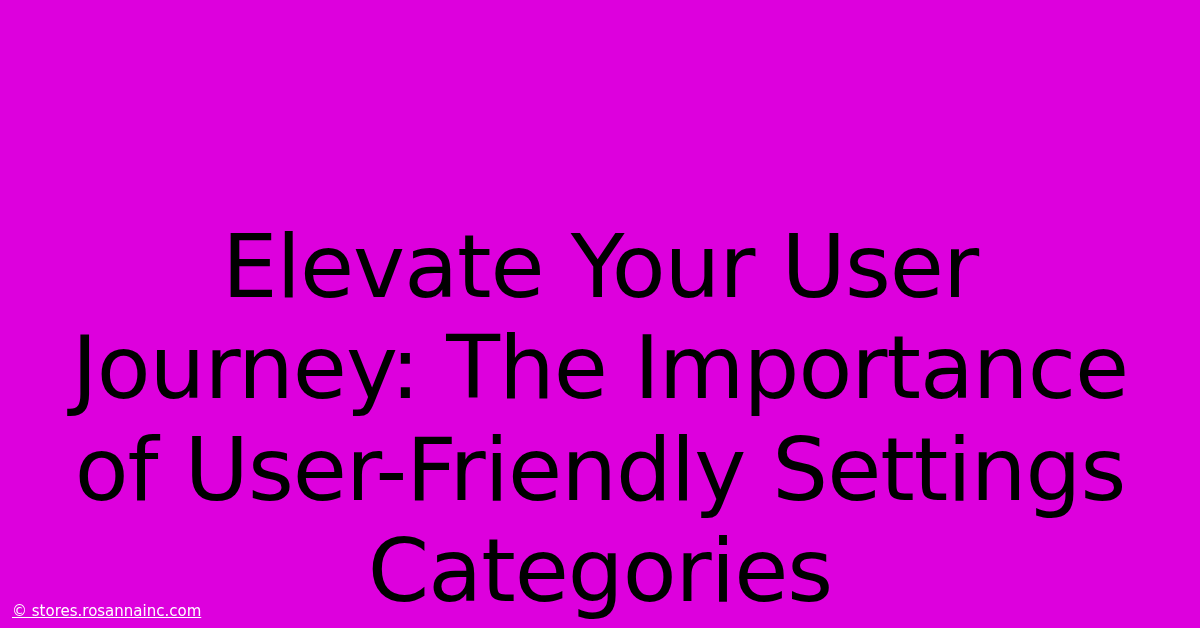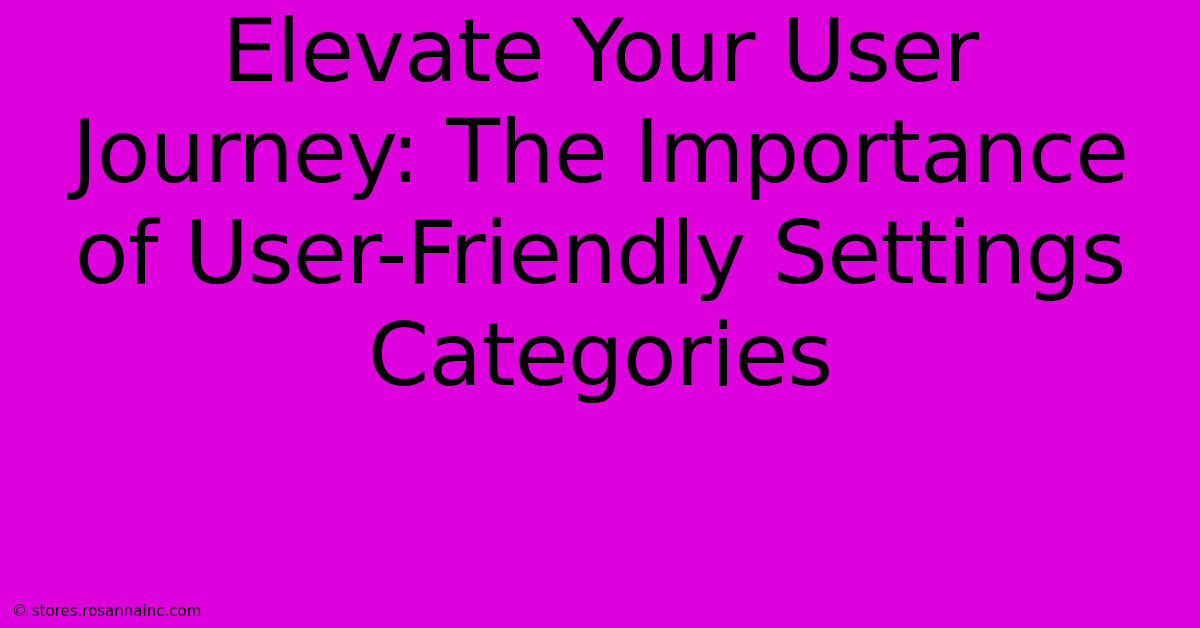--- a/index.html
+++ b/index.html
@@ -12,39 +12,40 @@
       height: 628px;
       background-color: #DD00DD;
       position: relative;
       font-family: "DejaVu Sans", "Verdana", sans-serif;
       overflow: hidden;
     }
     .title-container {
       width: 100%;
       height: 100%;
       display: flex;
-      align-items: flex-start;
+      align-items: flex-end;
       justify-content: center;
-      padding: 0 60px;
+      padding: 7px 60px;
     }
     .title-text {
       color: #000000;
       font-size: 88px;
       font-weight: 400;
       text-align: center;
       line-height: 1.15;
       letter-spacing: -1px;
     }
     .attribution {
       position: absolute;
       bottom: 8px;
       left: 12px;
-      color: #000000;
+      color: #ffffff;
       font-size: 15px;
       font-weight: 400;
+      text-decoration: underline;
     }
   </style>
 </head>
 <body>
 
 <div class="title-container">
   <h1 class="title-text">Elevate Your User Journey: The Importance of User-Friendly Settings Categories</h1>
 </div>
 
 <div class="attribution">© stores.rosannainc.com</div>

